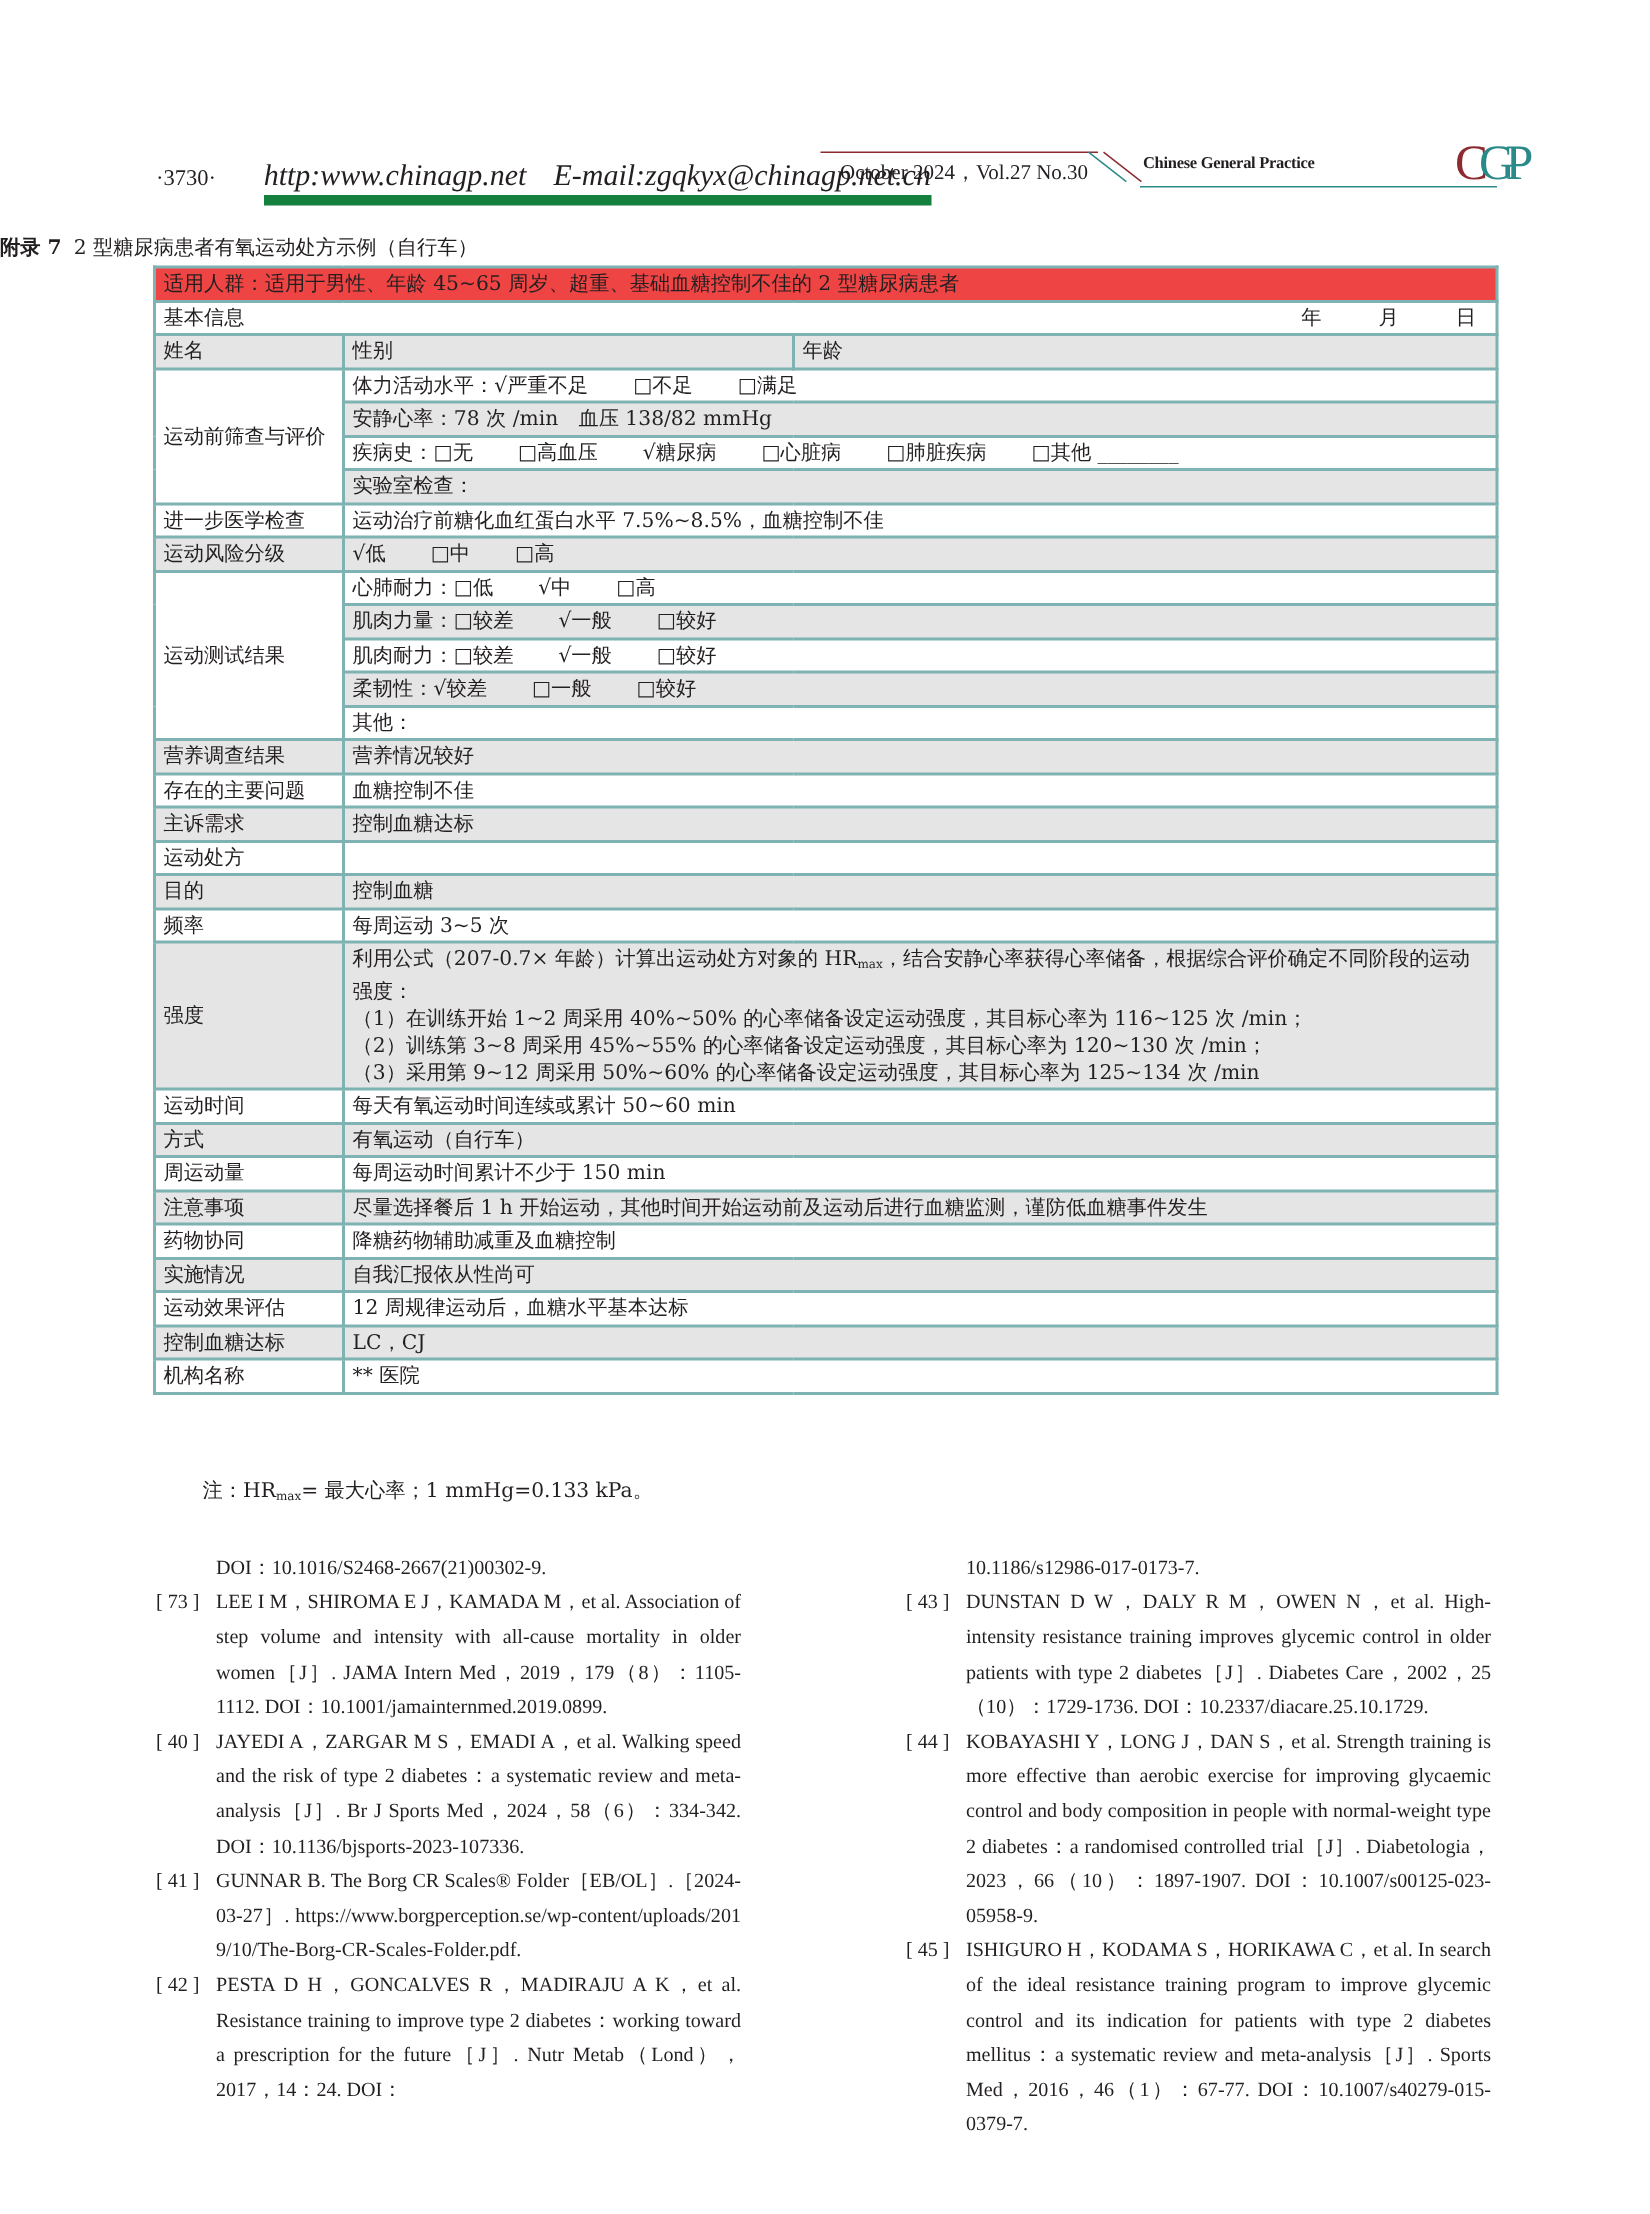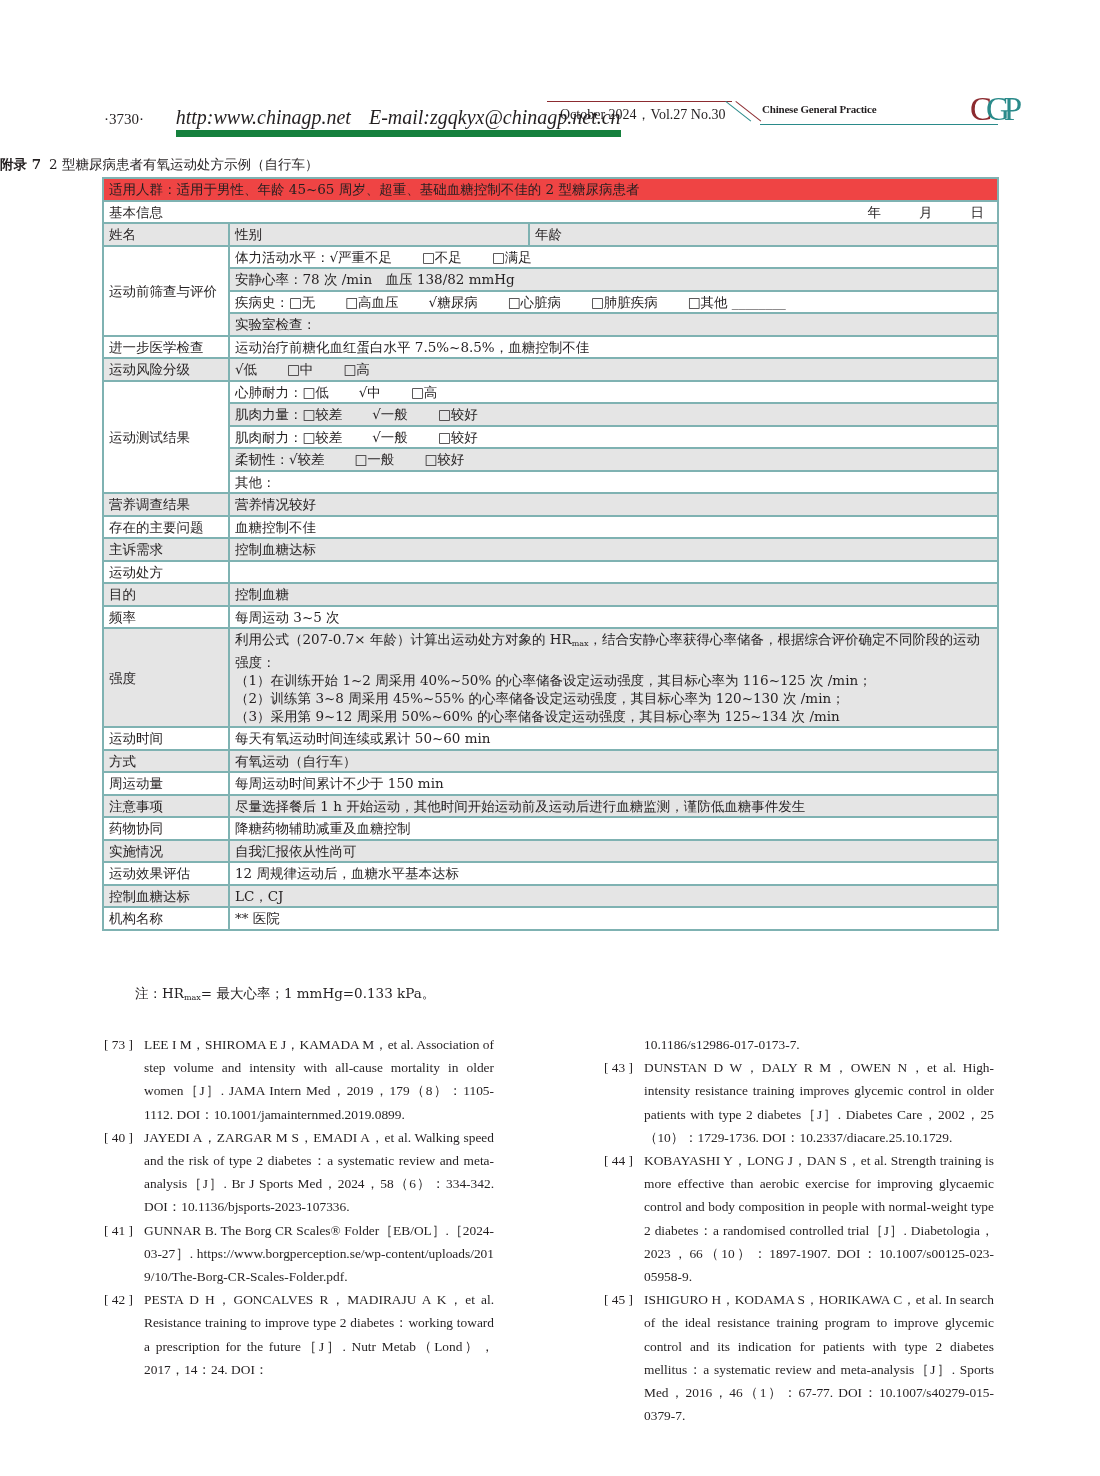--- a/index.html
+++ b/index.html
@@ -209,20 +209,21 @@
     <td colspan="2">** 医院</td>
   </tr>
 </tbody>
   </table>
 
 <div class="note">
   <span>注：HR</span><sub class="small">max</sub><span>= 最大心率；1 mmHg=0.133 kPa。</span>
 </div>
 
 <div class="refs col1">
+  <div class="ref cont"><span class="num"></span><span>DOI：10.1016/S2468-2667(21)00302-9.</span></div>
   <div class="ref"><span class="num">[ 73 ]</span><span>LEE I M，SHIROMA E J，KAMADA M，et al. Association of step volume and intensity with all-cause mortality in older women［J］. JAMA Intern Med，2019，179（8）：1105-1112. DOI：10.1001/jamainternmed.2019.0899.</span></div>
   <div class="ref"><span class="num">[ 40 ]</span><span>JAYEDI A，ZARGAR M S，EMADI A，et al. Walking speed and the risk of type 2 diabetes：a systematic review and meta-analysis［J］. Br J Sports Med，2024，58（6）：334-342. DOI：10.1136/bjsports-2023-107336.</span></div>
   <div class="ref" style="word-break: break-all;"><span class="num">[ 41 ]</span><span>GUNNAR B. The Borg CR Scales® Folder［EB/OL］.［2024-03-27］. https://www.borgperception.se/wp-content/uploads/2019/10/The-Borg-CR-Scales-Folder.pdf.</span></div>
   <div class="ref"><span class="num">[ 42 ]</span><span>PESTA D H，GONCALVES R，MADIRAJU A K，et al. Resistance training to improve type 2 diabetes：working toward a prescription for the future［J］. Nutr Metab（Lond），2017，14：24. DOI：</span></div>
 </div>
 
 <div class="refs col2">
   <div class="ref cont"><span class="num"></span><span>10.1186/s12986-017-0173-7.</span></div>
   <div class="ref"><span class="num">[ 43 ]</span><span>DUNSTAN D W，DALY R M，OWEN N，et al. High-intensity resistance training improves glycemic control in older patients with type 2 diabetes［J］. Diabetes Care，2002，25（10）：1729-1736. DOI：10.2337/diacare.25.10.1729.</span></div>
   <div class="ref"><span class="num">[ 44 ]</span><span>KOBAYASHI Y，LONG J，DAN S，et al. Strength training is more effective than aerobic exercise for improving glycaemic control and body composition in people with normal-weight type 2 diabetes：a randomised controlled trial［J］. Diabetologia，2023，66（10）：1897-1907. DOI：10.1007/s00125-023-05958-9.</span></div>

